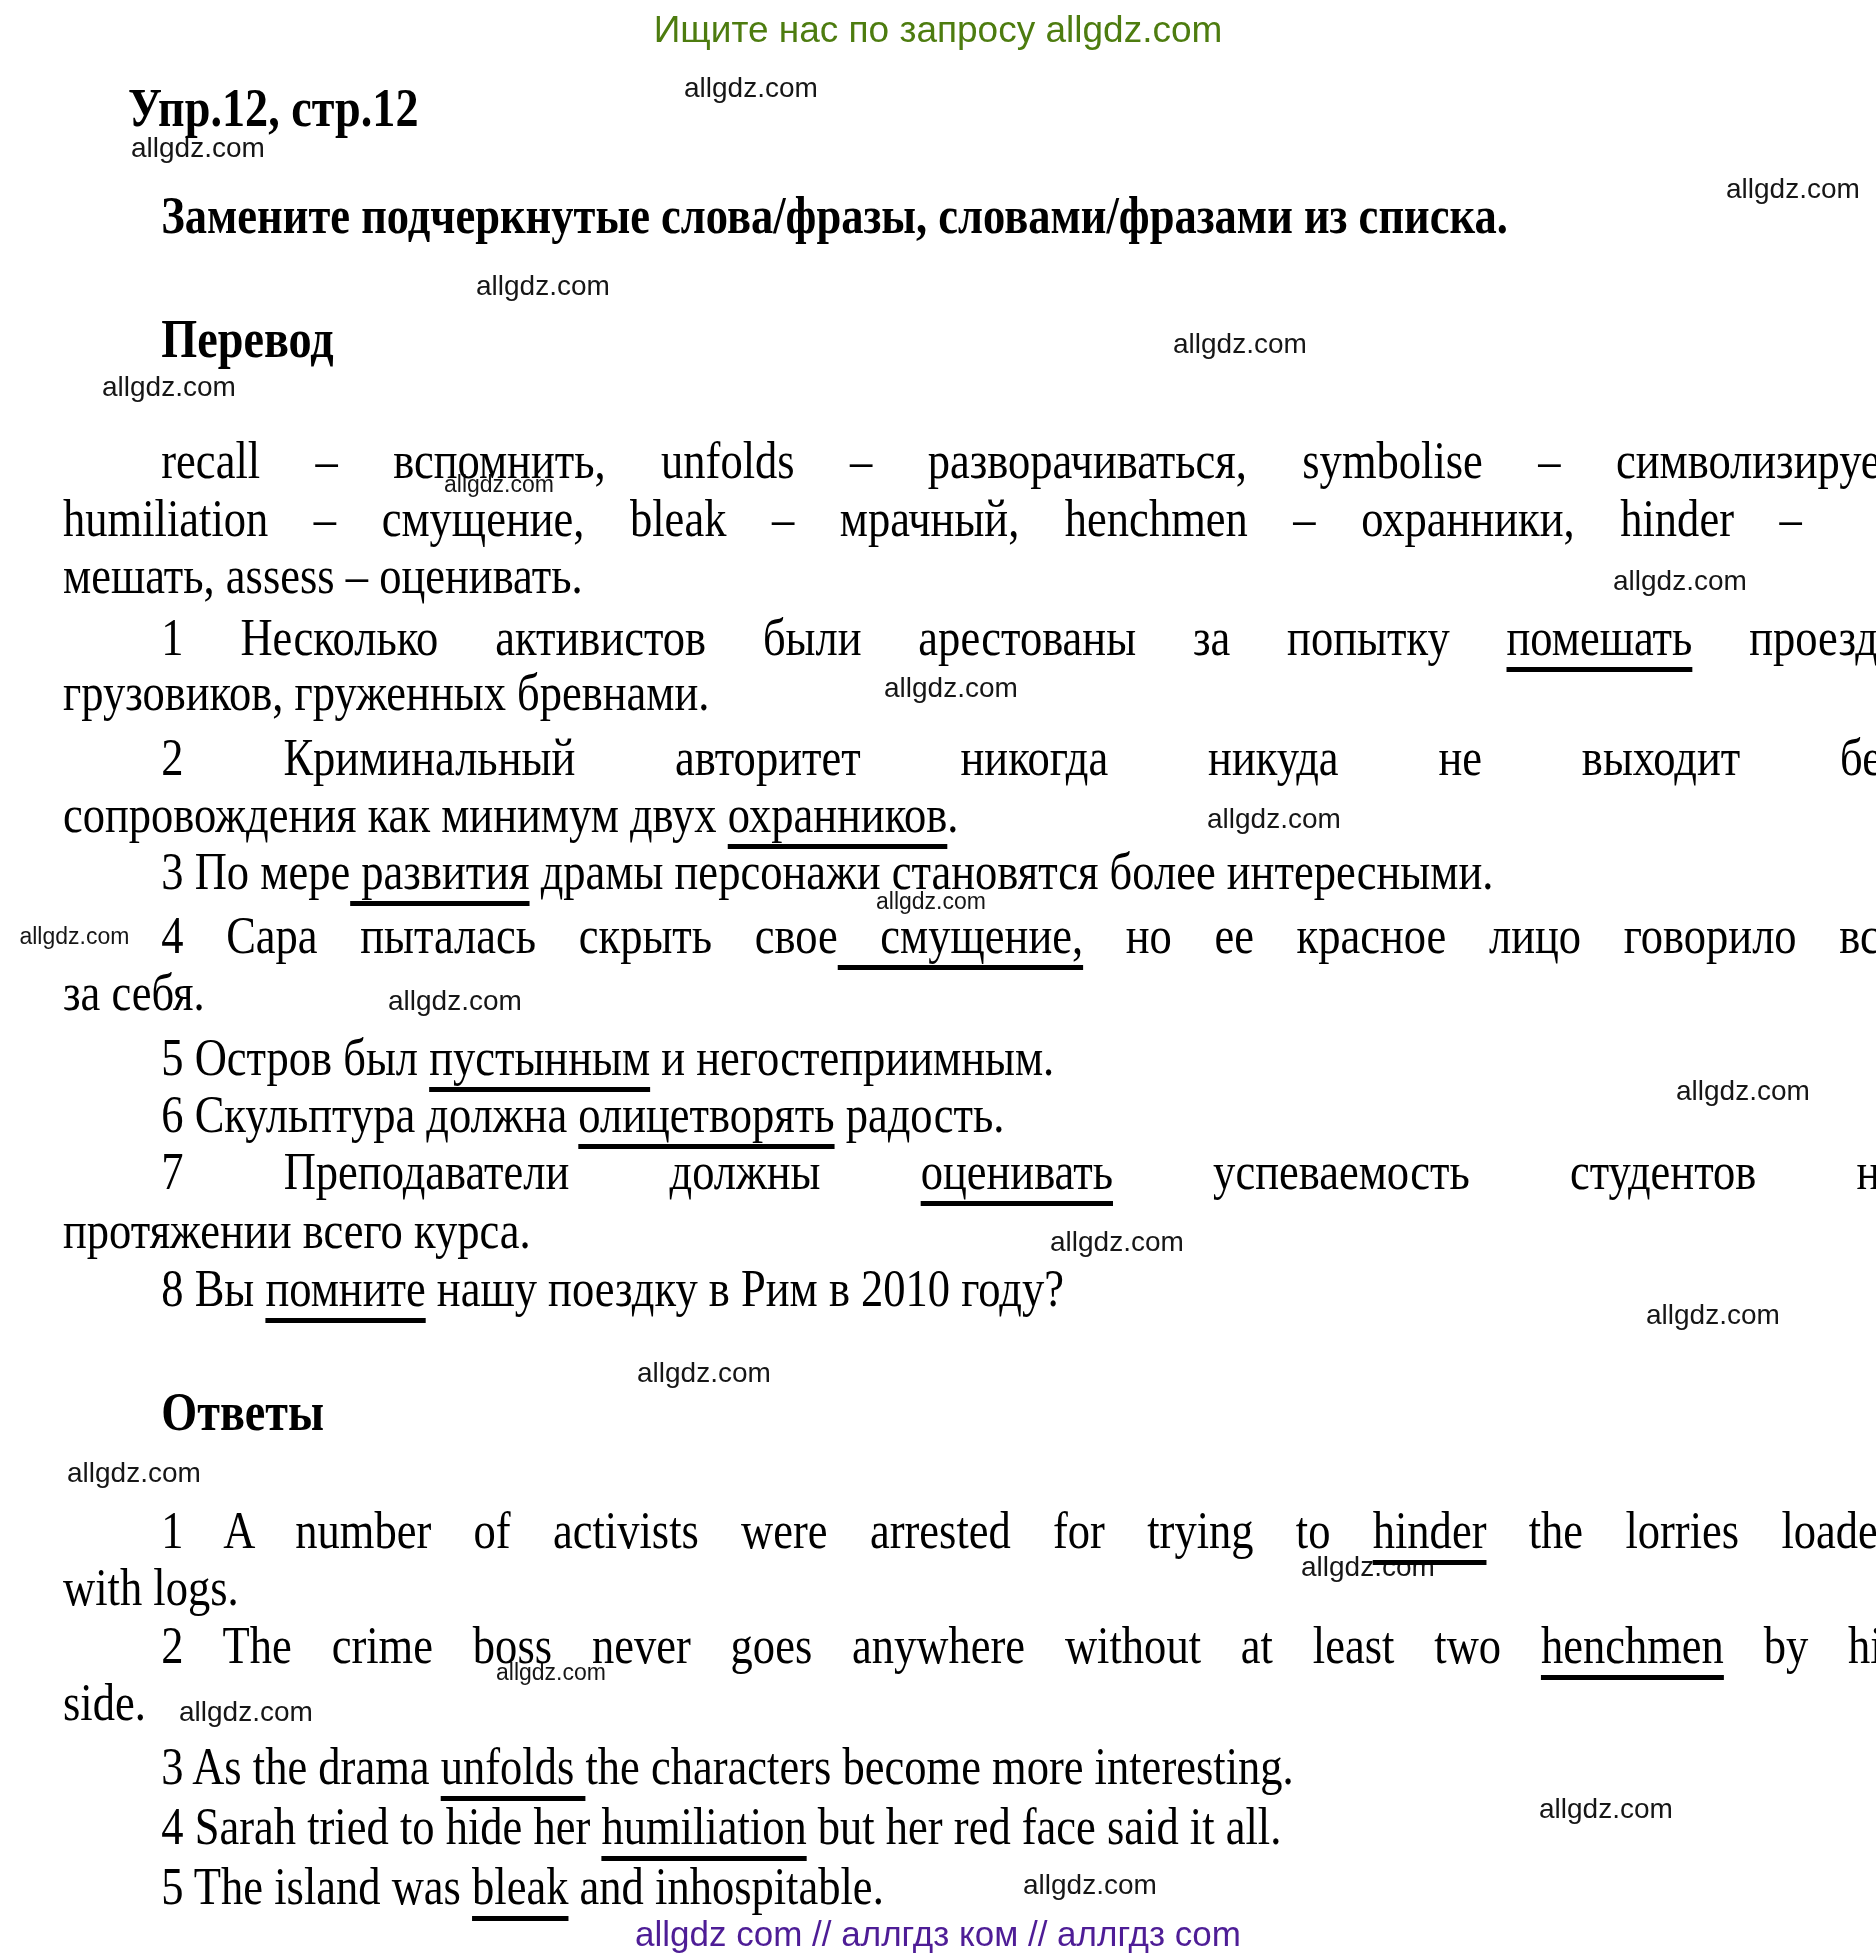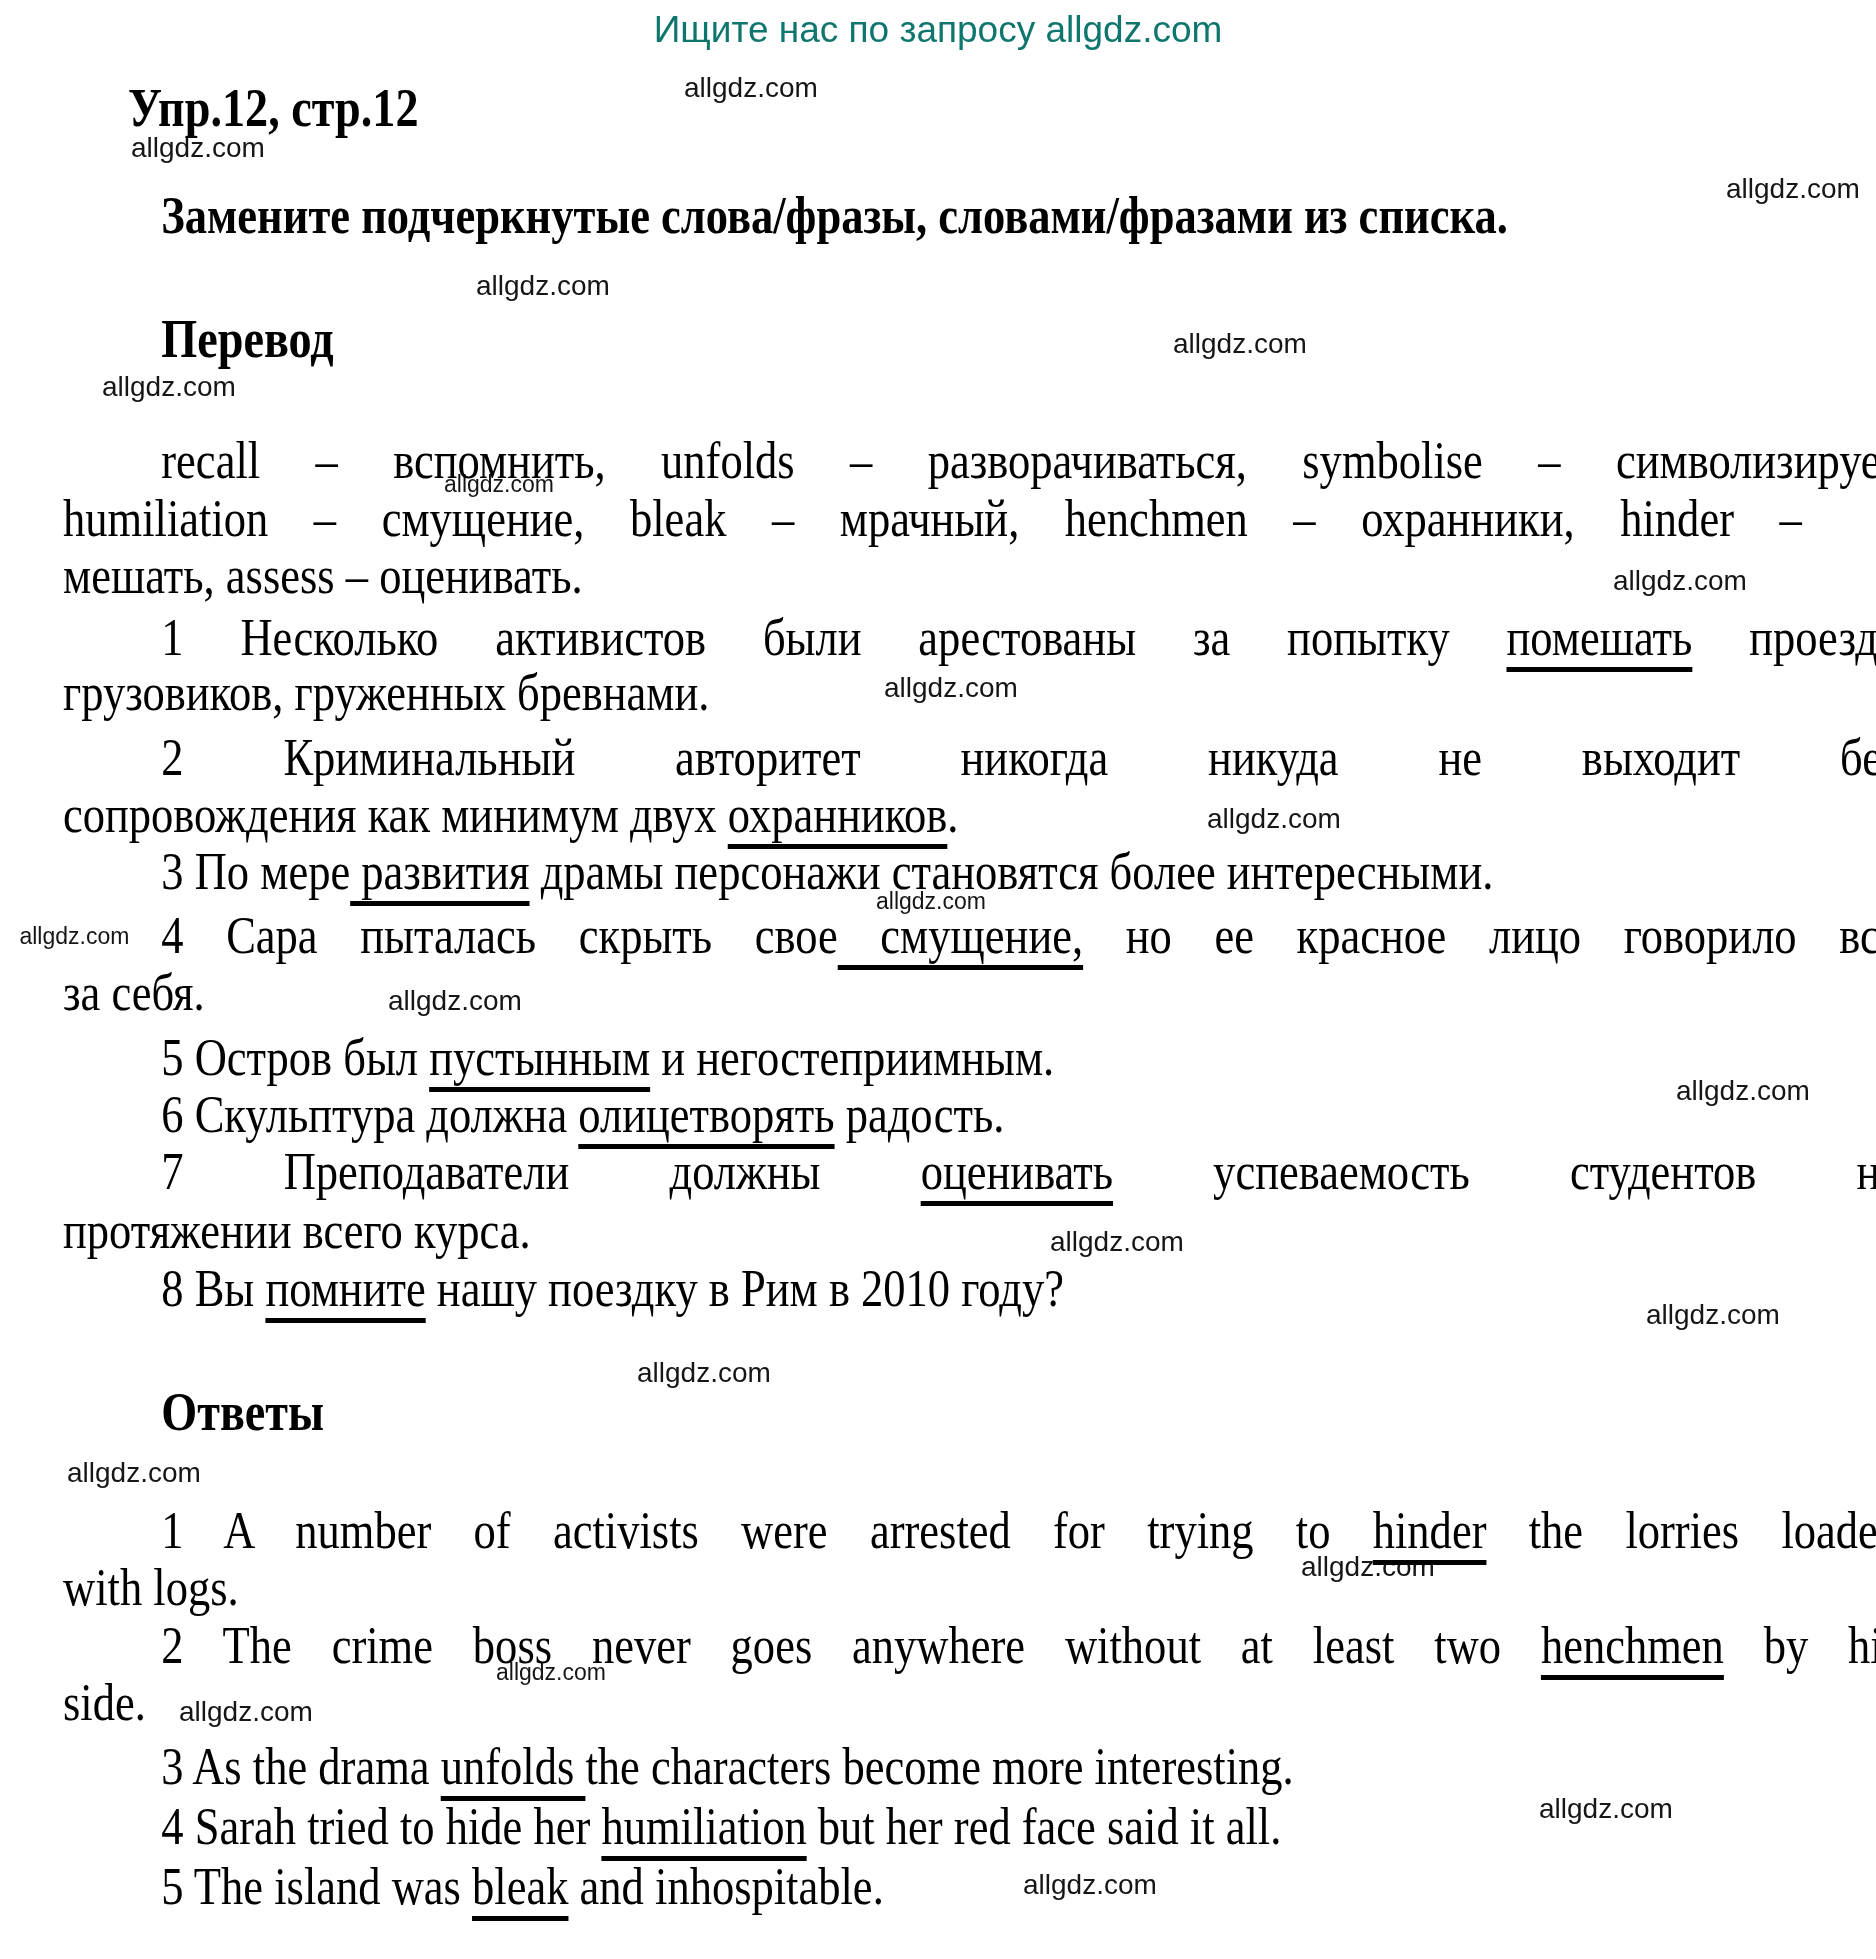--- a/index.html
+++ b/index.html
@@ -31,21 +31,21 @@
     text-decoration:underline;
     text-decoration-thickness:5.3px;
     text-underline-offset:11.5px;
   }
   
   .promo{
     position:absolute;top:8.8px;left:0;width:100%;
     text-align:center;
     font-family:"Liberation Sans","DejaVu Sans",sans-serif;
     font-size:37px;
-    color:#0f766e;
+    color:#4d7c0f;
   }
   
   .footer{
     position:absolute;top:1914px;left:0;width:100%;
     text-align:center;
     font-family:"Liberation Sans","DejaVu Sans",sans-serif;
     font-size:35px;
     color:#4e1d96;
   }
   
@@ -149,15 +149,16 @@
 
   <div class="line indent justify" style="top:1617px"><span>2 The crime boss never goes anywhere without at least two </span><span class="u">henchmen</span><span> by his</span></div>
   <div class="line" style="top:1674px">side.</div>
 
   <div class="line indent" style="top:1738px"><span>3 As the drama </span><span class="u">unfolds </span><span>the characters become more interesting.</span></div>
 
   <div class="line indent" style="top:1798px"><span>4 Sarah tried to hide her </span><span class="u">humiliation</span><span> but her red face said it all.</span></div>
 
   <div class="line indent" style="top:1858px"><span>5 The island was </span><span class="u">bleak</span><span> and inhospitable.</span></div>
 
+  <div class="footer">allgdz com // аллгдз ком // аллгдз com</div>
 
 </div>
 
 
 </body></html>

